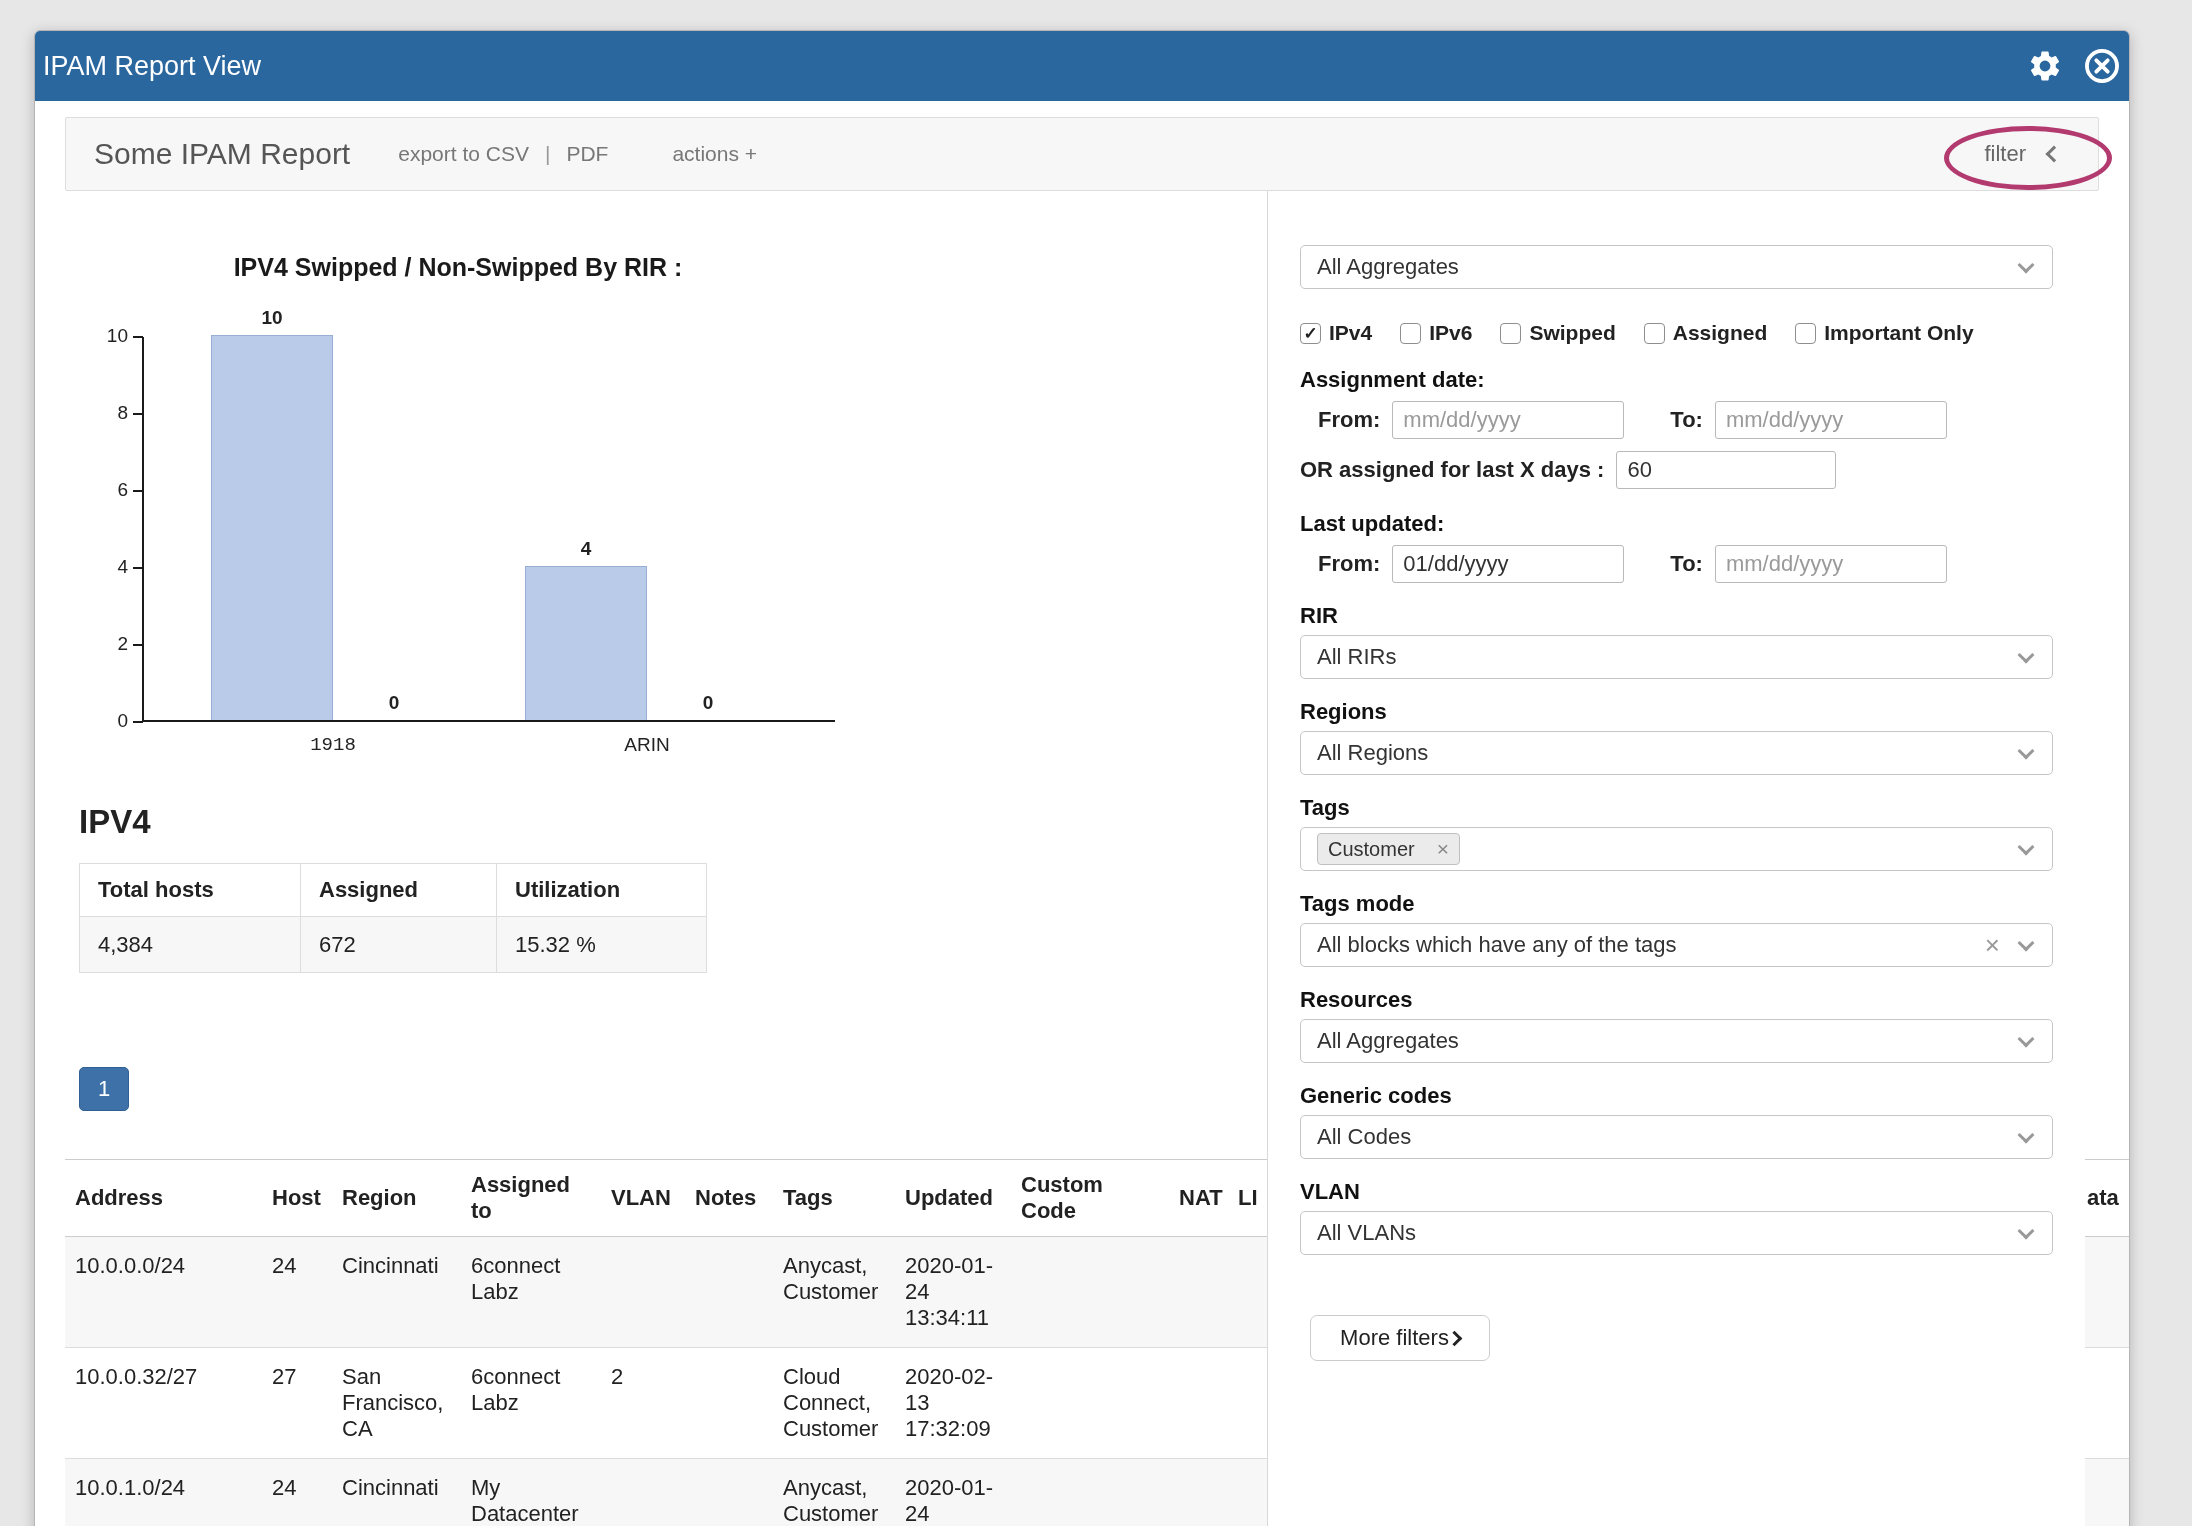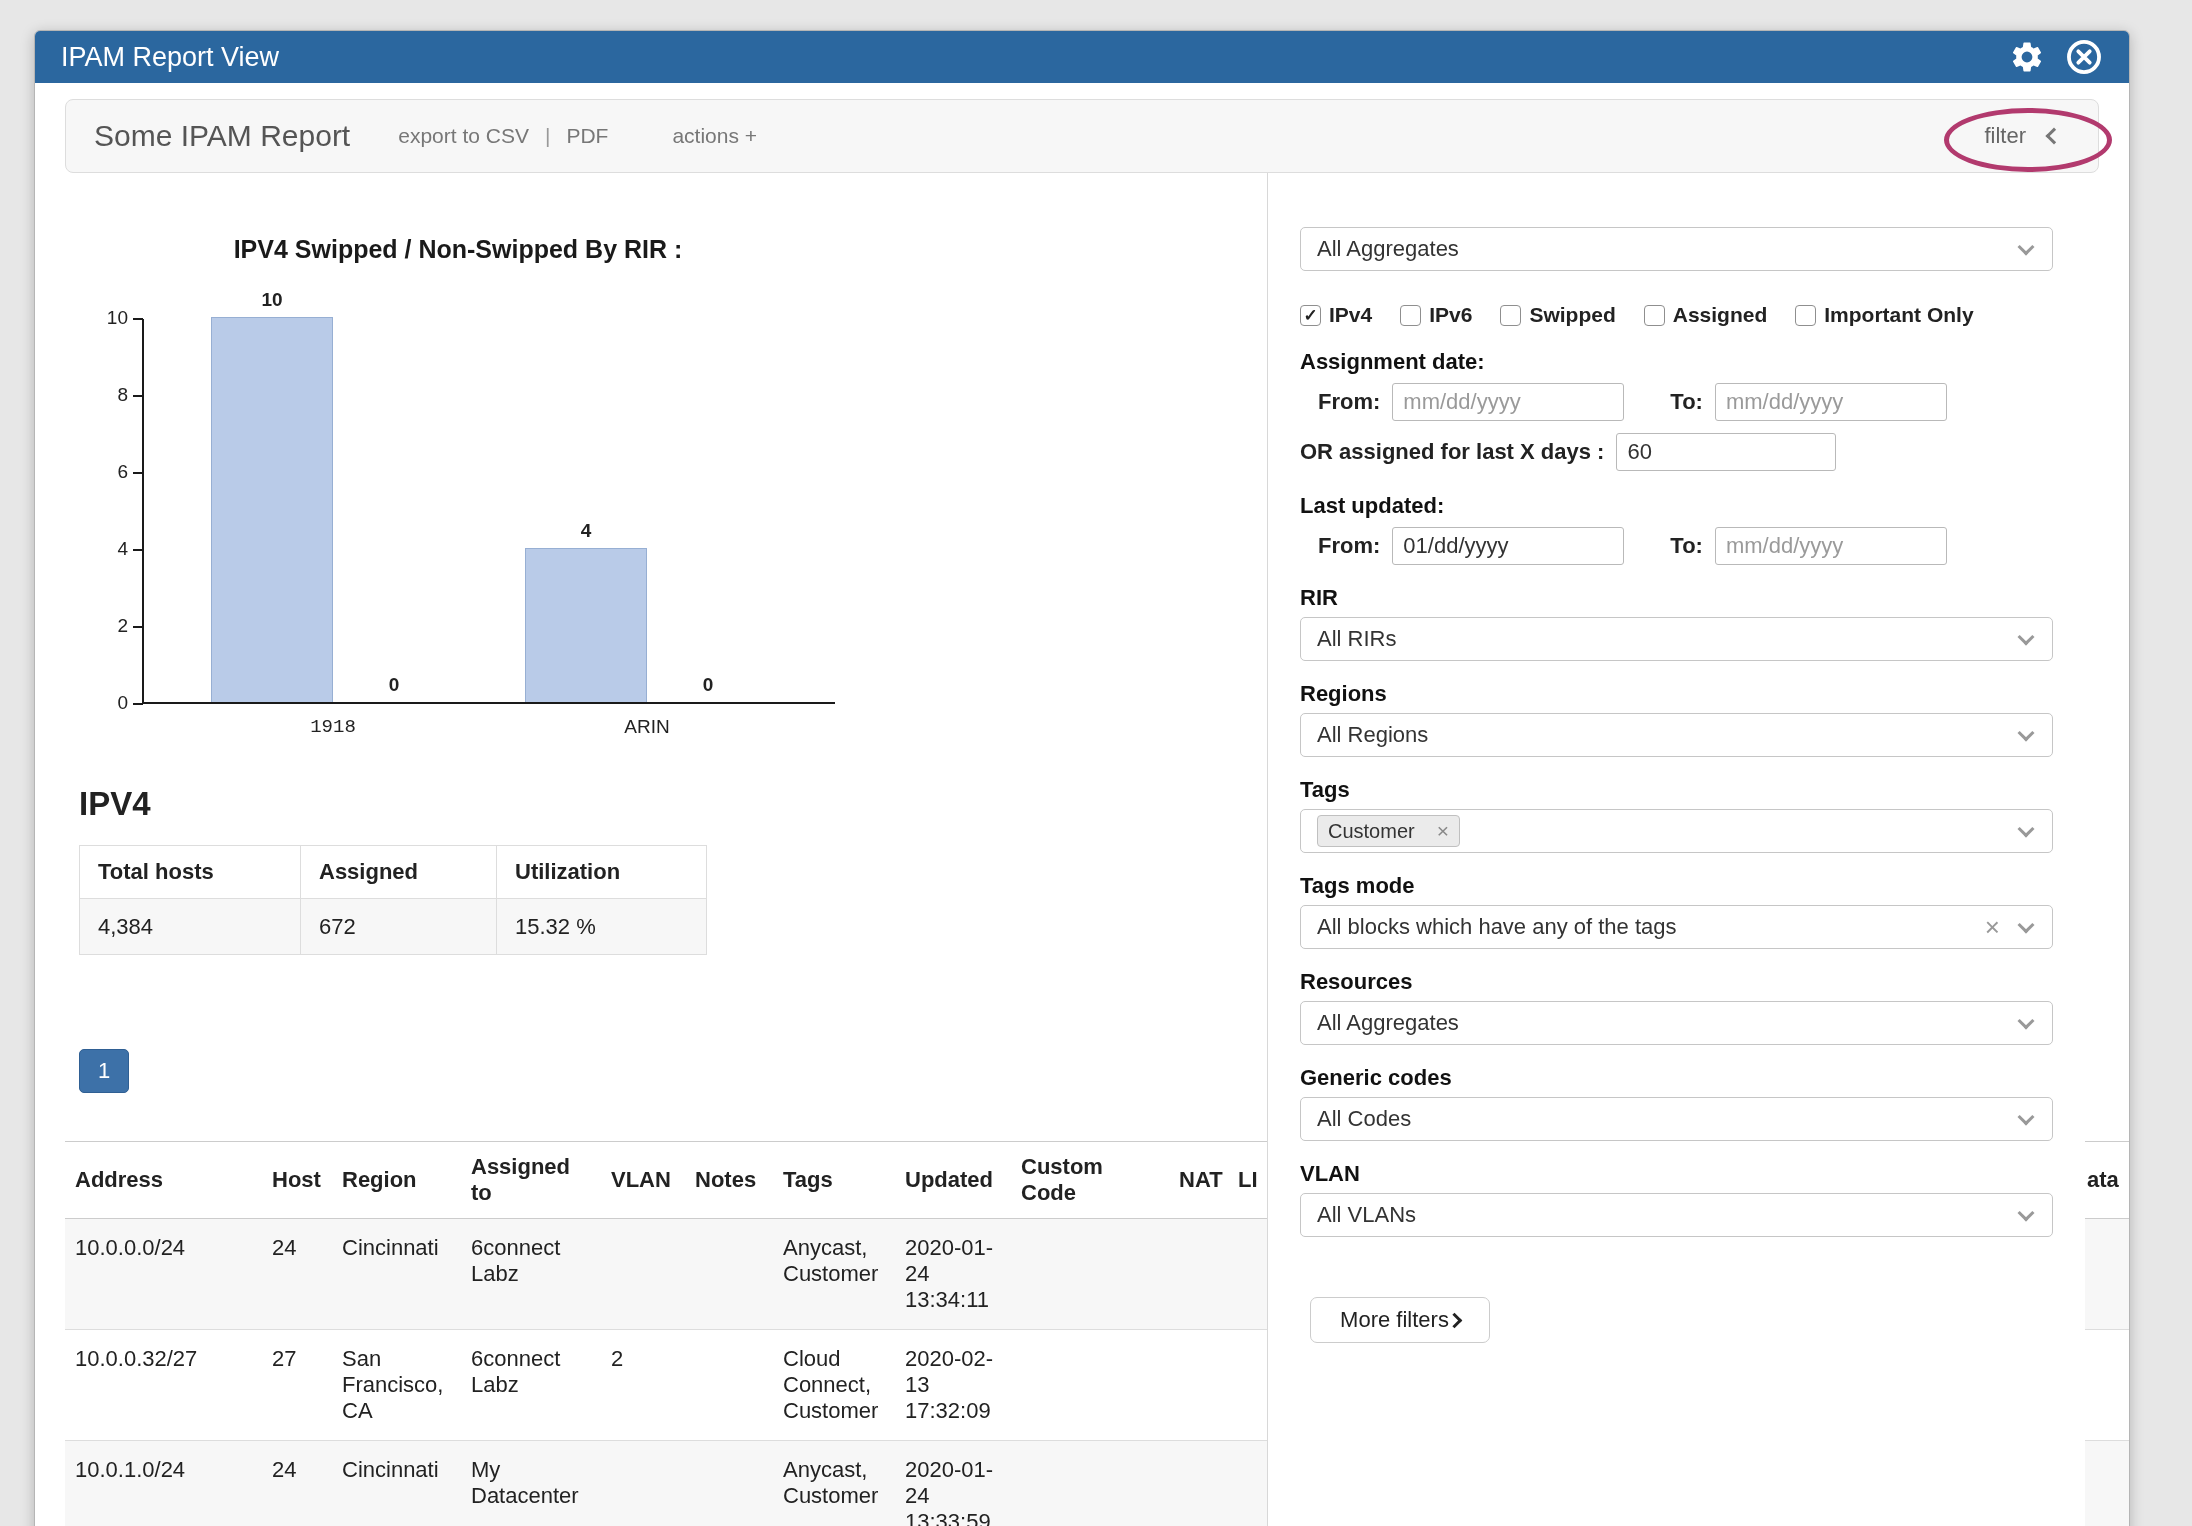--- a/index.html
+++ b/index.html
@@ -3,30 +3,30 @@
 <meta charset="utf-8">
 <style>
   * { margin:0; padding:0; box-sizing:border-box; }
   html,body { width:2192px; height:1526px; overflow:hidden; }
   body { background:#e7e7e7; font-family:"Liberation Sans", sans-serif; color:#222; }
 
   .window { position:absolute; left:34px; top:30px; width:2096px; height:1520px;
             background:#fff; border:1px solid #b5b5b5; border-radius:6px 6px 0 0;
             box-shadow:0 3px 14px rgba(0,0,0,.22); }
 
-  .titlebar { height:52px; background:var(--c-titlebar,#2b679f); border-radius:5px 5px 0 0;
-              display:flex; align-items:center; padding:0 26px;text-align:center; }
+  .titlebar { height:70px; background:var(--c-titlebar,#2b679f); border-radius:5px 5px 0 0;
+              display:flex; align-items:center; padding:0 8px;text-align:center; }
   .titlebar .tb-title { color:#fff; font-size:27px; }
   .tb-icons { margin-left:auto; display:flex; align-items:center; gap:20px; }
   .tb-icons svg { display:block; cursor:pointer; }
 
   .content { padding:16px 30px 0 30px; position:relative; }
 
   
-  .report-header { height:74px; background:#f7f7f7; border:1px solid #ddd; border-radius:8px;
+  .report-header { height:74px; background:#f7f7f7; border:1px solid #ddd; border-radius:2px;
                    display:flex; align-items:center; padding:0 28px; }
   .rh-title { font-size:30px; color:#555; margin-right:48px; font-weight:400; }
   .rh-link { font-size:21px; color:#777; cursor:pointer; }
   .rh-sep { font-size:21px; color:#999; margin:0 16px; }
   .rh-actions { margin-left:64px; }
   .filter-wrap { margin-left:auto; position:relative; display:flex; align-items:center; gap:22px;
                  color:#666; font-size:22px; cursor:pointer; padding:0 10px; }
   .chev-left { display:inline-block; width:12px; height:12px; border-left:3px solid #777;
                border-bottom:3px solid #777; transform:rotate(45deg); }
   .annot { position:absolute; border:5px solid var(--c-annotation,#b23a6e); border-radius:50%;

